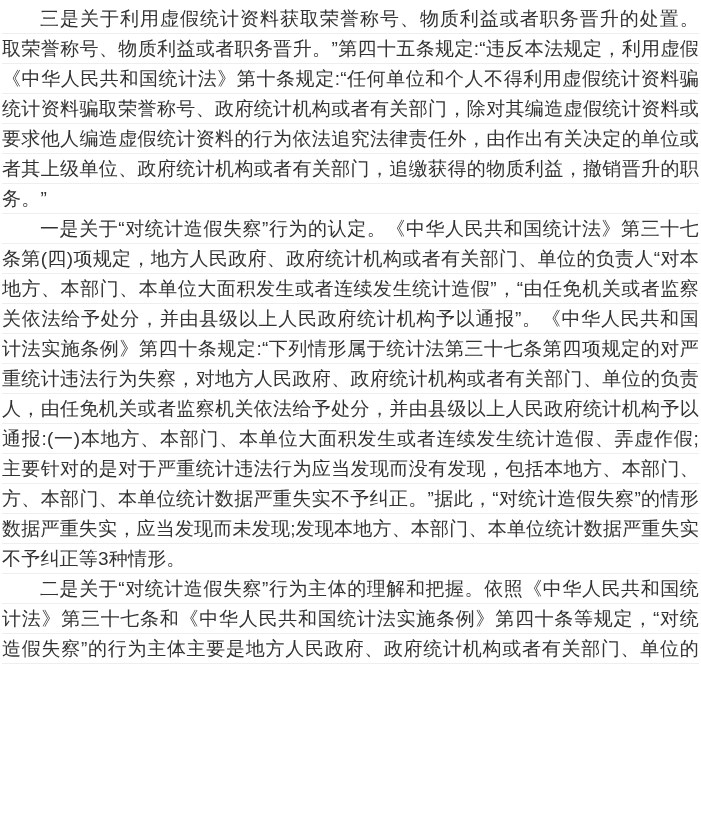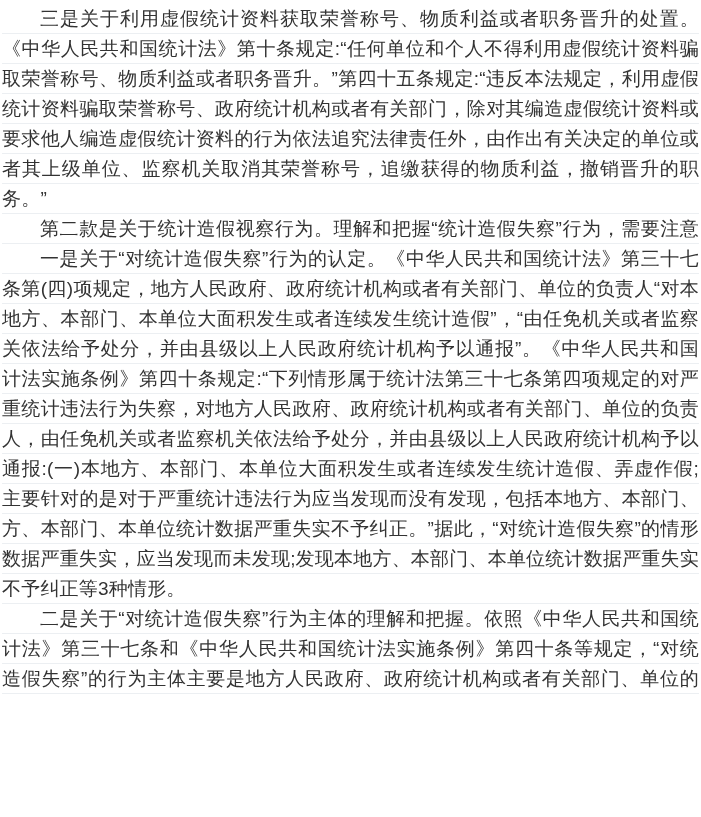--- a/index.html
+++ b/index.html
@@ -39,29 +39,28 @@
   .line.para-end {
     text-align-last: left;
   }
 </style>
 </head>
 <body style="background: rgb(255, 255, 255);">
 
 <div class="article" style="color: rgb(51, 51, 51);">
     <div class="paragraph">
       <div class="line first">三是关于利用虚假统计资料获取荣誉称号、物质利益或者职务晋升的处置。</div>
+      <div class="line">取荣誉称号、物质利益或者职务晋升。”第四十五条规定:“违反本法规定，利用虚假</div>
       <div class="line">《中华人民共和国统计法》第十条规定:“任何单位和个人不得利用虚假统计资料骗</div>
-      <div class="line">取荣誉称号、物质利益或者职务晋升。”第四十五条规定:“违反本法规定，利用虚假</div>
       <div class="line">统计资料骗取荣誉称号、政府统计机构或者有关部门，除对其编造虚假统计资料或者</div>
       <div class="line">要求他人编造虚假统计资料的行为依法追究法律责任外，由作出有关决定的单位或</div>
-      <div class="line">者其上级单位、监察机关取消其荣誉称号，追缴获得的物质利益，撤销晋升的职</div>
+      <div class="line">者其上级单位、政府统计机构或者有关部门，追缴获得的物质利益，撤销晋升的职</div>
       <div class="line para-end">务。”</div>
     </div>
     <div class="paragraph">
-      <div class="line first">第二款是关于统计造假视察行为。理解和把握“统计造假失察”行为，需要注意</div>
     </div>
     <div class="paragraph">
       <div class="line first">一是关于“对统计造假失察”行为的认定。《中华人民共和国统计法》第三十七</div>
       <div class="line">条第(四)项规定，地方人民政府、政府统计机构或者有关部门、单位的负责人“对本</div>
       <div class="line">地方、本部门、本单位大面积发生或者连续发生统计造假”，“由任免机关或者监察机</div>
       <div class="line">关依法给予处分，并由县级以上人民政府统计机构予以通报”。《中华人民共和国统</div>
       <div class="line">计法实施条例》第四十条规定:“下列情形属于统计法第三十七条第四项规定的对严</div>
       <div class="line">重统计违法行为失察，对地方人民政府、政府统计机构或者有关部门、单位的负责</div>
       <div class="line">人，由任免机关或者监察机关依法给予处分，并由县级以上人民政府统计机构予以</div>
       <div class="line">通报:(一)本地方、本部门、本单位大面积发生或者连续发生统计造假、弄虚作假;</div>

